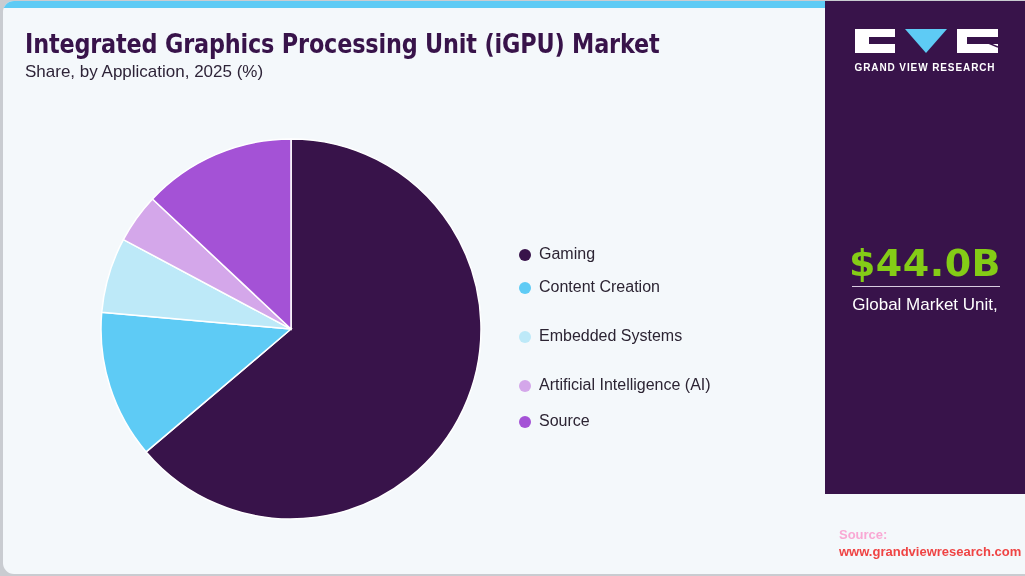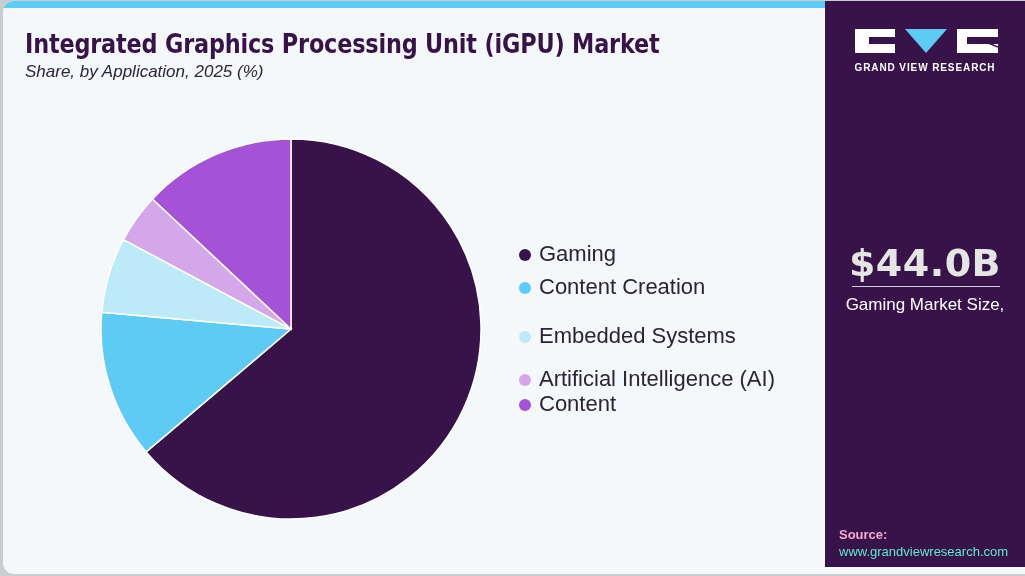--- a/index.html
+++ b/index.html
@@ -1,32 +1,32 @@
 <!DOCTYPE html>
 <html><head>
 <meta charset="utf-8">
 <style>
   html, body { margin:0; padding:0; }
   body { width:1025px; height:576px; background:#c9ccd1; font-family:"Liberation Sans", sans-serif; overflow:hidden; position:relative; }
   .card { position:absolute; left:3px; top:1px; width:1022px; height:573px; background:#f4f8fb; border-radius:11px; overflow:hidden;padding-left:36px; }
   .topbar { position:absolute; left:0; top:0; width:822px; height:7px; background:#5ecbf5; }
   .title { position:absolute; left:22px; top:28px; font-size:26px; font-weight:900; color:#38134a; letter-spacing:-0.2px; white-space:nowrap; font-family:"DejaVu Sans", sans-serif; transform:scaleX(0.86); transform-origin:left top; }
-  .subtitle { position:absolute; left:22px; top:61px; font-size:17px; color:#2e2438; white-space:nowrap;font-style:italic; }
+  .subtitle { position:absolute; left:22px; top:61px; font-size:17px; color:#2e2438; white-space:nowrap; }
   .pie { position:absolute; left:0; top:0; }
   .legend { position:absolute; left:516px; top:243px; }
-  .legend-item { position:relative; padding-left:20px; font-size:22px; color:#2c2433; line-height:19px; }
+  .legend-item { position:relative; padding-left:20px; font-size:16px; color:#2c2433; line-height:19px; }
   .legend-dot { position:absolute; left:0; top:5px; width:12px; height:12px; border-radius:50%; }
-  .panel { position:absolute; left:822px; top:0; width:200px; height:566px; background:#38134a; }
+  .panel { position:absolute; left:822px; top:0; width:200px; height:493px; background:#38134a; }
   .logo { position:absolute; left:30px; top:28px; width:143px; height:24px; }
   .logo-text { position:absolute; left:0; width:200px; top:61px; text-align:center; color:#fff; font-size:10px; font-weight:700; letter-spacing:0.9px; }
-  .market-value { position:absolute; left:0; width:200px; top:240px; text-align:center; color:#e5e5e5; font-size:38px; font-weight:900; font-family:"DejaVu Sans", sans-serif; letter-spacing:0.5px; }
+  .market-value { position:absolute; left:0; width:200px; top:240px; text-align:center; color:#84cc16; font-size:38px; font-weight:900; font-family:"DejaVu Sans", sans-serif; letter-spacing:0.5px; }
   .divider { position:absolute; left:27px; width:148px; top:285px; height:1px; background:#d8cce0; }
   .market-label { position:absolute; left:0; width:200px; top:294px; text-align:center; color:#fff; font-size:17px; line-height:20px; }
   .source-label { position:absolute; left:14px; top:526px; color:#f9a8d4; font-size:13px; font-weight:700; }
-  .source-url { position:absolute; left:14px; top:543px; color:#5eead4; font-size:13px; }
+  .source-url { position:absolute; left:14px; top:543px; color:#ef4444; font-size:13px;font-weight:bold; }
 </style>
 </head>
 <body>
 
 <div class="card">
   <div class="topbar"></div>
 
   <div class="title">Integrated Graphics Processing Unit (iGPU) Market</div>
   <div class="subtitle">Share, by Application, 2025 (%)</div>
 
@@ -40,45 +40,45 @@
 
   <div class="legend">
     <div class="legend-item" style="margin-bottom:14px">
       <span class="legend-dot" style="background: rgb(56, 19, 74);"></span>
       <span>Gaming</span>
     </div>
     <div class="legend-item" style="margin-bottom:30px">
       <span class="legend-dot" style="background: rgb(94, 203, 245);"></span>
       <span>Content Creation</span>
     </div>
-    <div class="legend-item" style="margin-bottom:24px">
+    <div class="legend-item" style="margin-bottom:30px">
       <span class="legend-dot" style="background: rgb(189, 233, 248);"></span>
       <span>Embedded Systems</span>
     </div>
-    <div class="legend-item" style="margin-bottom:6px">
+    <div class="legend-item" style="margin-bottom:17px">
       <span class="legend-dot" style="background: rgb(212, 167, 234);"></span>
       <div>Artificial Intelligence (AI)</div>
     </div>
     <div class="legend-item">
       <span class="legend-dot" style="background: rgb(164, 82, 214);"></span>
-      <span>Content</span>
+      <span>Source</span>
     </div>
   </div>
 
   <div class="panel">
     <svg class="logo" viewBox="0 0 143 24">
       <path d="M0 0 H40 V8 H14 V15 H40 V24 H0 Z" fill="#fff"></path>
       <polygon points="50,0 92,0 71,24" fill="#5ecbf5"></polygon>
       <path d="M102 0 H143 V8 H112 V15 H143 V24 H102 Z" fill="#fff"></path>
       <line x1="126" y1="11" x2="143" y2="18" stroke="#38134a" stroke-width="1.5"></line>
     </svg>
     <div class="logo-text">GRAND VIEW RESEARCH</div>
 
     <div class="market-value">$44.0B</div>
     <div class="divider"></div>
     <div class="market-label">
-      <div>Gaming Market Size,</div>
+      <div>Global Market Unit,</div>
     </div>
 
     <div class="source-label">Source:</div>
     <div class="source-url">www.grandviewresearch.com</div>
   </div>
 </div>
 
 </body></html>

